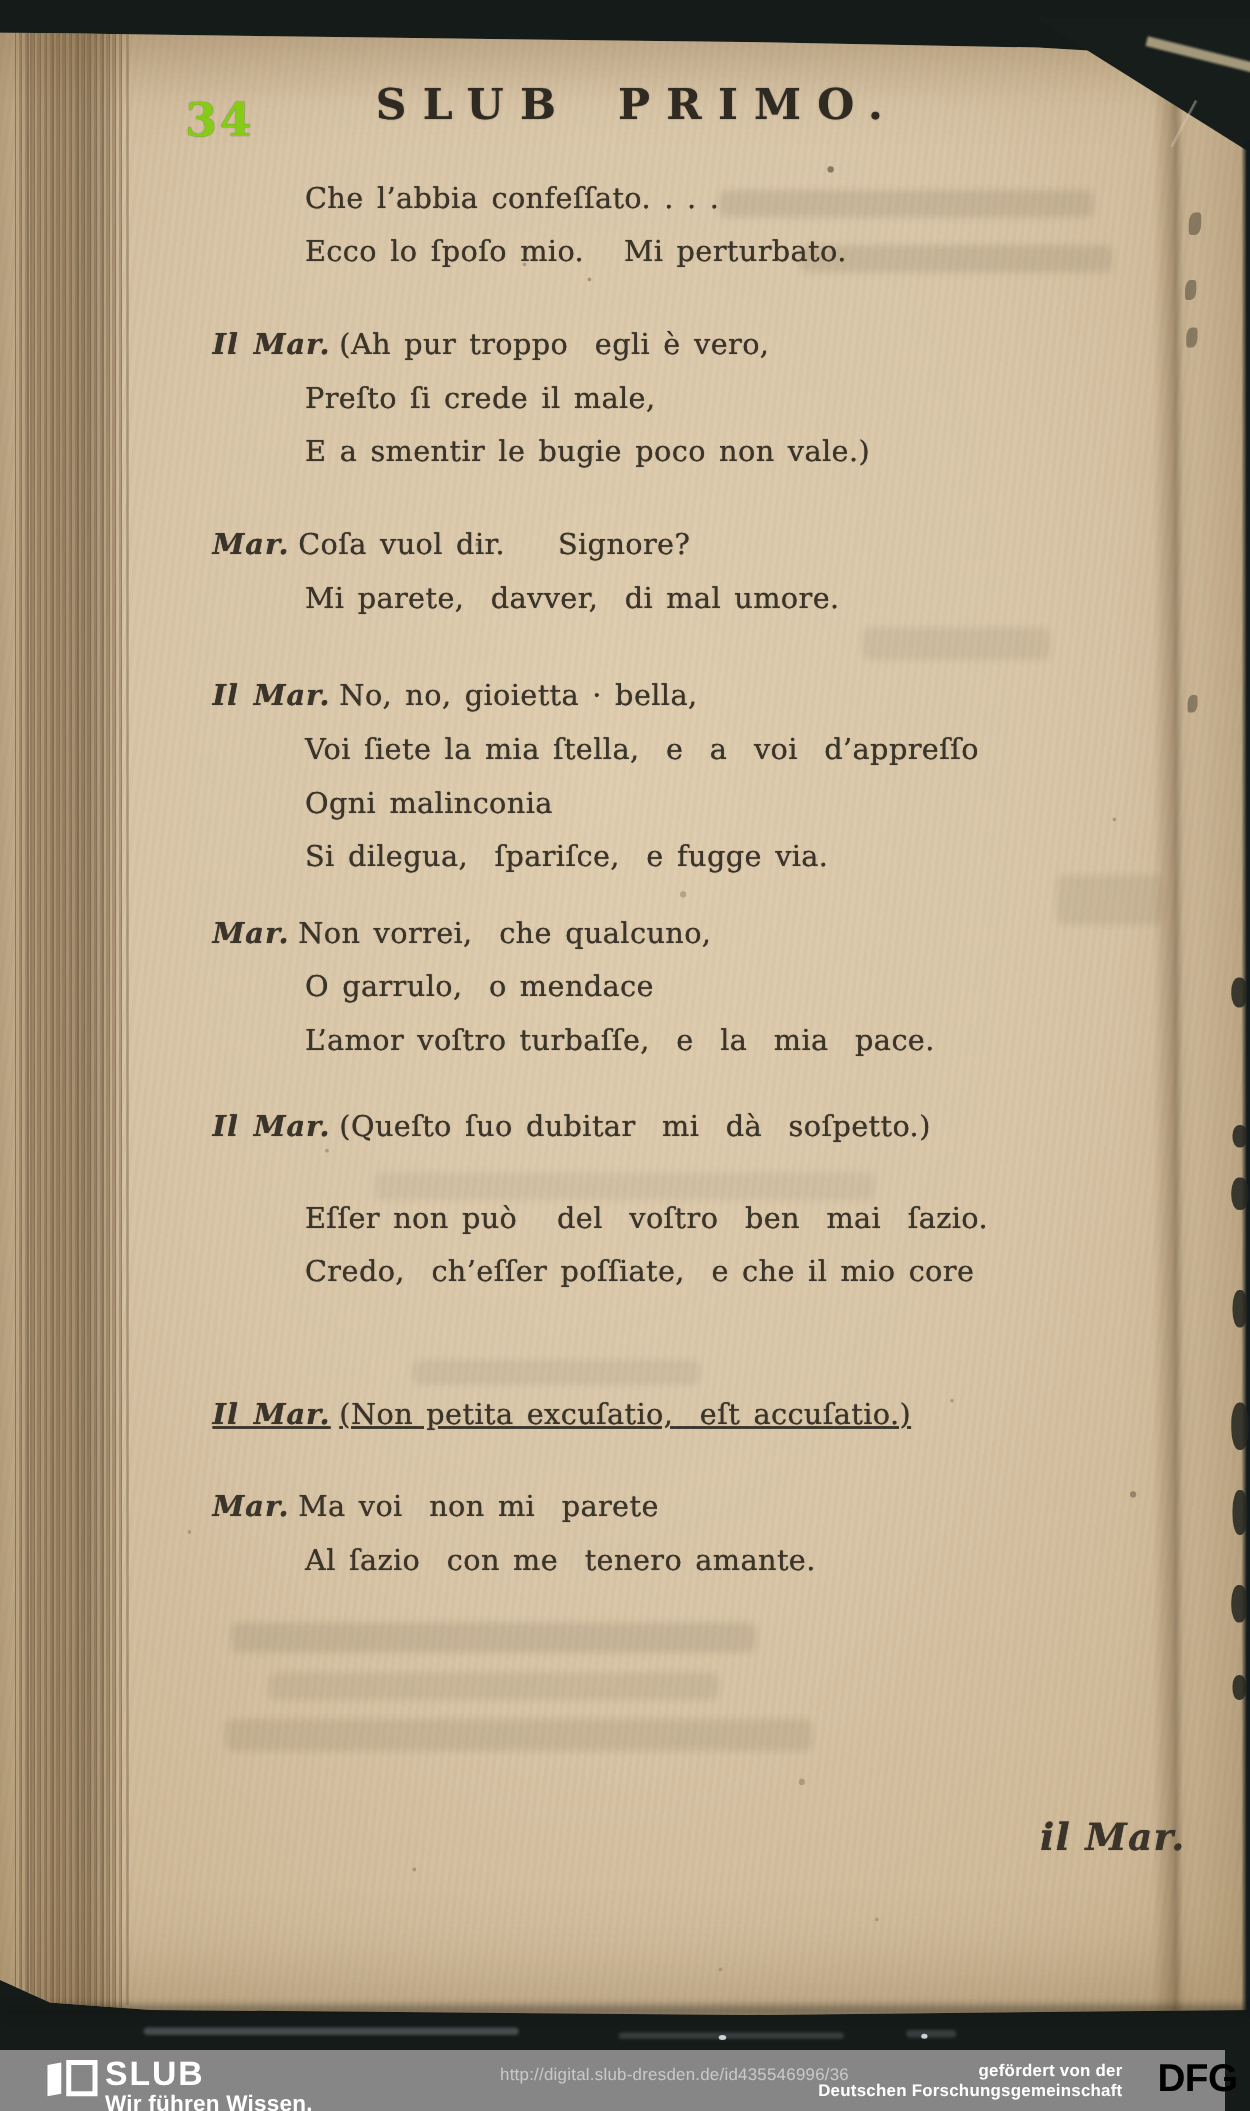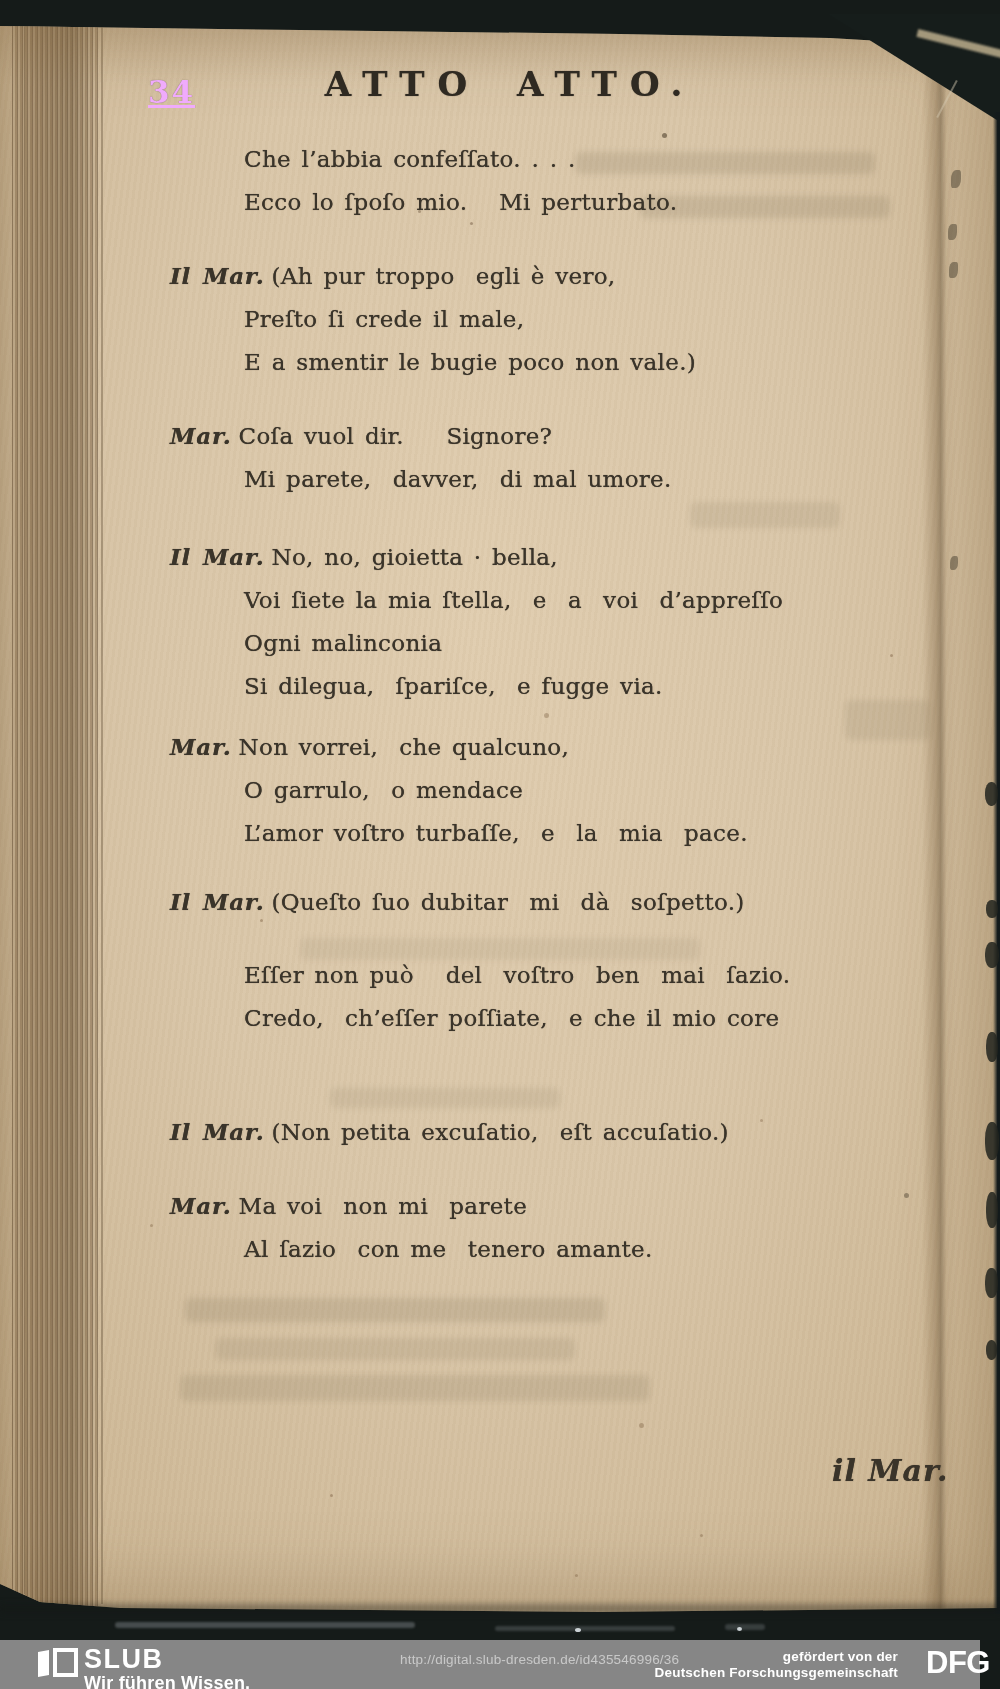--- a/index.html
+++ b/index.html
@@ -55,22 +55,22 @@
       663px 120px 0 1px rgba(70,55,35,.55), 470px 208px 0 0 rgba(90,65,40,.4),
       418px 196px 0 0 rgba(90,65,40,.35), 380px 420px 0 0 rgba(100,70,40,.3),
       545px 700px 0 1px rgba(100,70,40,.3), 260px 905px 0 0 rgba(100,70,40,.35),
       760px 1105px 0 0 rgba(100,70,40,.3), 640px 1410px 0 1px rgba(100,70,40,.3),
       330px 1480px 0 0 rgba(100,70,40,.35), 700px 1520px 0 0 rgba(100,70,40,.3),
       150px 1210px 0 0 rgba(100,70,40,.3), 890px 640px 0 0 rgba(100,70,40,.35),
       905px 1180px 0 1px rgba(60,50,35,.4), 575px 1560px 0 0 rgba(100,70,40,.3);}
 
   
   .verse-layer{position:absolute;inset:0;font-family:"DejaVu Serif",serif;color:#3a342a;}
-  .page-number{position:absolute;top:74px;left:148px;font-size:31px;font-weight:bold;letter-spacing:2px;
-    color:#f0abfc;text-shadow:0 0 1px rgba(45,38,28,.6);text-decoration:underline;}
+  .page-number{position:absolute;top:74px;left:148px;font-size:37px;font-weight:bold;letter-spacing:2px;
+    color:#84cc16;text-shadow:0 0 1px rgba(45,38,28,.6);}
   .running-header{position:absolute;top:64px;left:230px;width:560px;text-align:center;font-size:34px;
     font-weight:bold;letter-spacing:13px;word-spacing:12px;color:#2f2a22;text-shadow:0 0 1px rgba(45,38,28,.7);}
   .stanza{position:absolute;left:170px;width:812px;}
   .vline{font-size:23px;line-height:43px;white-space:pre;word-spacing:3px;letter-spacing:.3px;
     text-shadow:0 0 .7px rgba(45,38,28,.85);}
   .vline.cont{margin-left:74px;}
   .speaker{font-style:italic;font-weight:bold;letter-spacing:.8px;padding-right:7px;}
   .catchword{position:absolute;top:1453px;left:832px;font-size:30px;font-style:italic;font-weight:bold;
     letter-spacing:1px;text-shadow:0 0 .7px rgba(45,38,28,.85);}
 
@@ -80,21 +80,21 @@
   .slub{position:absolute;left:36px;top:7px;display:flex;align-items:flex-start;}
   .slub-icon{width:42px;height:32px;position:relative;flex:none;}
   .slub-leaf{position:absolute;left:2px;top:4px;width:11px;height:25px;background:#fff;transform:skewY(-10deg);}
   .slub-cover{position:absolute;left:17px;top:1px;width:17px;height:21px;border:4px solid #fff;}
   .slub-text{margin-left:6px;}
   .slub-name{font-size:27px;font-weight:bold;color:#fff;letter-spacing:1.5px;line-height:25px;}
   .slub-tagline{font-size:18px;font-weight:bold;color:#ffffff;margin-top:1px;letter-spacing:.2px;}
   .url{position:absolute;left:400px;top:12px;font-size:13.5px;color:rgba(255,255,255,.55);letter-spacing:.2px;}
   .funding{position:absolute;right:82px;top:9px;text-align:right;font-size:13.5px;font-weight:bold;
     color:#fff;line-height:16px;letter-spacing:.2px;}
-  .dfg{position:absolute;left:926px;top:5px;font-size:31px;font-weight:bold;color:#ffffff;letter-spacing:-.5px;}
+  .dfg{position:absolute;left:926px;top:5px;font-size:31px;font-weight:bold;color:#000000;letter-spacing:-.5px;}
 </style>
 </head>
 <body>
 
 <div class="scan">
 
   <div class="page">
     <div class="edge-stripes"></div>
     <div class="edge-line-a"></div>
     <div class="edge-line-b"></div>
@@ -133,21 +133,21 @@
   <div class="rmark" style="left:986px;top:1340px;width:11px;height:20px;"></div>
 
   <div class="bstreak" style="left:115px;top:1622px;width:300px;height:6px;"></div>
   <div class="bstreak" style="left:495px;top:1626px;width:180px;height:5px;opacity:.7;"></div>
   <div class="bstreak" style="left:725px;top:1624px;width:40px;height:6px;opacity:.7;"></div>
   <div class="bdot" style="left:575px;top:1628px;width:6px;height:4px;"></div>
   <div class="bdot" style="left:737px;top:1627px;width:5px;height:4px;"></div>
 
   <div class="verse-layer">
     <div class="page-number">34</div>
-    <div class="running-header">ATTO ATTO.</div>
+    <div class="running-header">SLUB PRIMO.</div>
     <div id="verses">
         <div class="stanza" style="top: 138px;">
           <div class="vline cont">Che l’abbia confeſſato. . . .</div>
           <div class="vline cont">Ecco lo ſpoſo mio.   Mi perturbato.</div>
         </div>
         <div class="stanza" style="top: 254px;">
           <div class="vline"><span class="speaker">Il Mar.</span>(Ah pur troppo  egli è vero,</div>
           <div class="vline cont">Preſto ſi crede il male,</div>
           <div class="vline cont">E a smentir le bugie poco non vale.)</div>
         </div>
@@ -166,21 +166,21 @@
           <div class="vline cont">O garrulo,  o mendace</div>
           <div class="vline cont">L’amor voſtro turbaſſe,  e  la  mia  pace.</div>
         </div>
         <div class="stanza" style="top: 880px;">
           <div class="vline"><span class="speaker">Il Mar.</span>(Queſto ſuo dubitar  mi  dà  soſpetto.)</div>
         </div>
         <div class="stanza" style="top: 954px;">
           <div class="vline cont">Eſſer non può   del  voſtro  ben  mai  ſazio.</div>
           <div class="vline cont">Credo,  ch’eſſer poſſiate,  e che il mio core</div>
         </div>
-        <div class="stanza" style="top: 1110px;">
+        <div class="stanza" style="top: 1110px; text-decoration: underline;">
           <div class="vline"><span class="speaker">Il Mar.</span>(Non petita excuſatio,  eſt accuſatio.)</div>
         </div>
         <div class="stanza" style="top: 1184px;">
           <div class="vline"><span class="speaker">Mar.</span>Ma voi  non mi  parete</div>
           <div class="vline cont">Al ſazio  con me  tenero amante.</div>
         </div>
       </div>
     <div class="catchword">il Mar.</div>
   </div>
 

